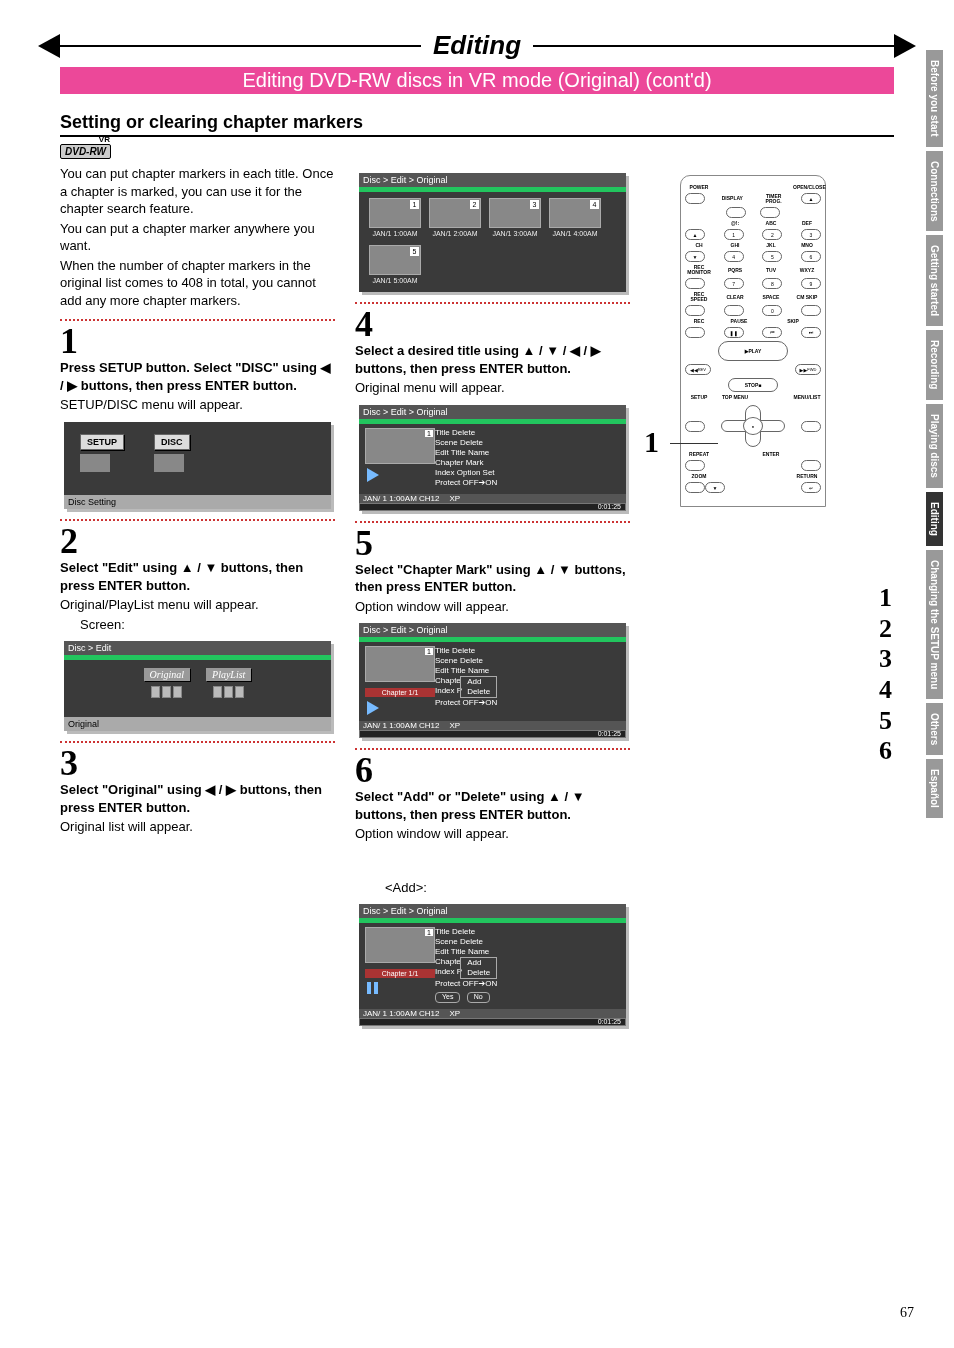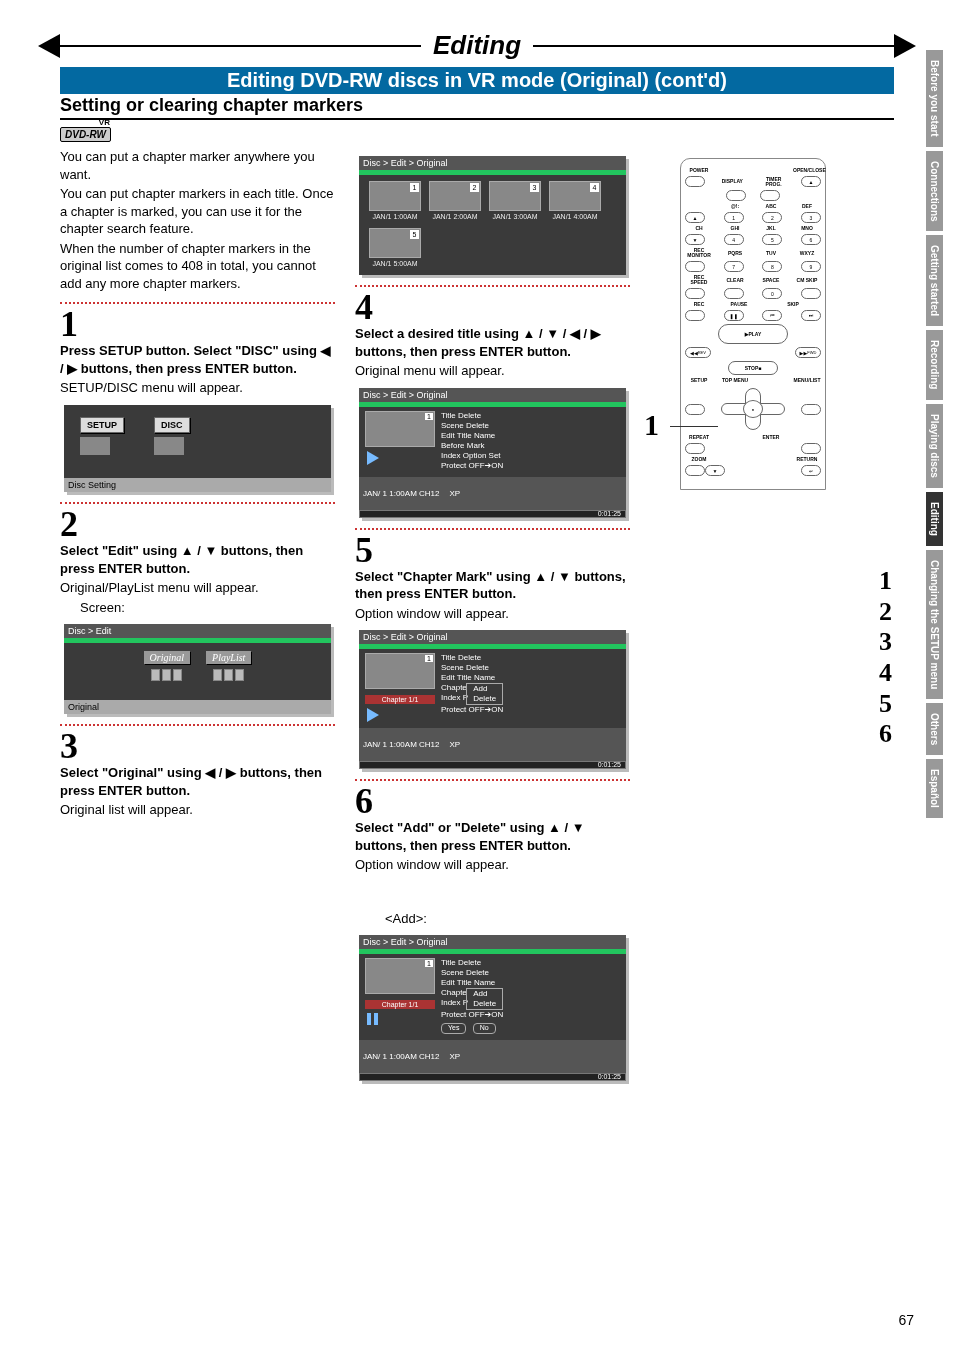--- a/index.html
+++ b/index.html
@@ -5,21 +5,21 @@
   * { box-sizing: border-box; margin: 0; padding: 0; }
   body { font-family: Arial, Helvetica, sans-serif; font-size: 13px; color: #000; background: #fff; width: 954px; position: relative; }
   .page { position: relative; padding: 30px 60px 30px 60px; min-height: 1348px; }
 
   
   .title-bar { display: flex; align-items: center; margin-bottom: 6px; }
   .title-bar .arrow-left, .title-bar .arrow-right { width: 60px; height: 2px; background: #000; position: relative; flex: 1; }
   .title-bar .arrow-left::before { content:""; position:absolute; left:-22px; top:-11px; border-right:22px solid #000; border-top:12px solid transparent; border-bottom:12px solid transparent;}
   .title-bar .arrow-right::before { content:""; position:absolute; right:-22px; top:-11px; border-left:22px solid #000; border-top:12px solid transparent; border-bottom:12px solid transparent;}
   .title-bar h1 { font-size: 26px; font-weight: bold; font-style: italic; padding: 0 12px; }
-  .subtitle-bar { background: #0369a1; color:#fff; font-weight:bold; font-size:20px; text-align:center; padding:2px 0; margin-bottom:1px; }
+  .subtitle-bar { background: #ec4899; color:#fff; font-weight:normal; font-size:20px; text-align:center; padding:2px 0; margin-bottom:18px; }
 
   .section-heading { font-size:18px; font-weight:bold; border-bottom:2px solid #000; padding-bottom:2px; margin-bottom:6px;}
   .dvd-badge { display:inline-block; border:1px solid #000; background:#ccc; padding:1px 4px; font-size:10px; font-weight:bold; font-style:italic; border-radius:2px; margin-bottom:6px; position:relative;}
   .dvd-badge .vr { position:absolute; top:-10px; right:0; font-size:8px; font-style:normal;}
 
   .columns { display:flex; gap:20px; }
   .col1 { width: 275px; }
   .col2 { width: 275px; }
   .col3 { flex:1; position:relative;}
 
@@ -42,33 +42,33 @@
   .setup-row { display:flex; gap:30px; padding:6px 10px;}
   .setup-row .btn { background:#ddd; color:#000; border:1px solid #666; font-size:9px; font-weight:bold; padding:2px 6px; box-shadow: 1px 1px 0 #000;}
   .setup-icon { width:30px; height:18px; background:#888; display:inline-block;}
   .bottom-label { background:#aaa; color:#000; padding:2px 4px; margin:15px -6px -6px -6px; font-size:9px;}
   .orig-play { display:flex; gap:16px; justify-content:center; padding:4px 6px;}
   .orig-play .opt { text-align:center;}
   .orig-play .opt .lbl { background:#999; color:#fff; font-family: Georgia, serif; font-style:italic; font-size:10px; padding:1px 6px; box-shadow:1px 1px 0 #000;}
   .orig-play .opt .blocks { display:flex; gap:2px; justify-content:center; margin-top:5px;}
   .orig-play .opt .blocks span { width:9px; height:12px; background:#bbb; display:inline-block; border:1px solid #888;}
 
-  .edit-menu { display:flex; gap:6px; }
+  .edit-menu { display:flex; gap:0; }
   .edit-left { width: 70px;}
   .edit-left .tbox { height:36px; background:#888; border:1px solid #aaa; position:relative; margin-bottom:4px;}
   .edit-left .tbox .num { position:absolute; right:1px; top:1px; background:#fff; color:#000; font-size:7px; padding:0 2px;}
   .edit-left .play-tri { width:0;height:0;border-left:12px solid #7bf; border-top:7px solid transparent; border-bottom:7px solid transparent; margin:2px 0 0 2px;}
   .edit-left .chapter-badge { background:#a33; color:#fff; font-size:7px; padding:1px 3px; text-align:center; margin:6px 0 4px 0;}
   .edit-left .pause-bars { display:flex; gap:3px; margin-left:2px;}
   .edit-left .pause-bars span { width:4px; height:12px; background:#7bf;}
   .edit-right { font-size:8px; line-height:1.25; }
   .edit-right .item { white-space:nowrap;}
   .yes-no { margin-top:3px;}
   .yes-no span { display:inline-block; border:1px solid #aaa; border-radius:4px; font-size:7px; padding:0 6px; margin-right:4px;}
-  .status-bar { background:#555; margin:6px -6px -2px -6px; padding:12px 4px; font-size:8px; display:flex; gap:10px;}
+  .status-bar { background:#555; margin:6px -6px -2px -6px; padding:0 4px; font-size:8px; display:flex; gap:10px;}
   .progress { height:8px; background:#222; border:1px solid #777; margin:2px -6px -6px -6px; position:relative;}
   .progress .time { position:absolute; right:4px; top:-1px; font-size:7px; color:#fff;}
 
   
   .remote-wrap { position:relative; margin-top:10px;}
   .remote { width: 146px; border:1px solid #888; border-radius:10px 10px 0 0; padding:6px 4px 10px 4px; font-size:5px; background:#fff; margin-left:30px;}
   .remote .row { display:flex; justify-content:space-between; align-items:center; margin:3px 0;}
   .rbtn { width:20px; height:11px; border:1px solid #666; border-radius:6px; display:flex; align-items:center; justify-content:center; font-size:5px;}
   .rlbl { font-size:5px; text-align:center; width:28px; line-height:1; font-weight:bold;}
   .big-oval { width:70px; height:20px; border:1px solid #666; border-radius:12px; margin:2px auto; display:flex; align-items:center; justify-content:center; font-size:5px; font-weight:bold;}
@@ -78,21 +78,21 @@
   .dpad .center { position:absolute; top:12px; left:22px; width:20px; height:18px; border:1px solid #666; border-radius:50%; background:#fff; display:flex; align-items:center; justify-content:center; font-size:4px;}
   .remote-callout { position:absolute; left:-6px; top:250px; font-family: Georgia, serif; font-size:30px; font-weight:bold;}
   .remote-line { position:absolute; left:20px; top:268px; width:48px; height:1px; background:#333;}
 
   .step-numbers-col { position:absolute; right:2px; top:408px; font-family:Georgia,serif; font-size:26px; font-weight:bold; line-height:1.18;}
 
   
   .side-tabs { position:absolute; right:0; top:50px; width:28px; }
   .tab { writing-mode: vertical-rl; text-orientation: mixed; background:#999; color:#fff; font-size:10px; font-weight:bold; padding:10px 3px; margin-bottom:4px; text-align:center;}
   .tab.active { background:#333;}
-  .page-num { position:absolute; right:40px; bottom:20px; font-size:14px;}
+  .page-num { position:absolute; right:40px; bottom:27px; font-size:14px;font-family:Liberation Serif, serif;}
 </style>
 </head>
 <body>
 
 <div class="page">
 
   <div class="title-bar">
     <div class="arrow-left"></div>
     <h1>Editing</h1>
     <div class="arrow-right"></div>
@@ -100,22 +100,22 @@
   <div class="subtitle-bar">Editing DVD-RW discs in VR mode (Original) (cont'd)</div>
   <div class="section-heading">Setting or clearing chapter markers</div>
   <div class="dvd-badge">
     <span class="vr">VR</span>
     <span>DVD-RW</span>
   </div>
 
   <div class="columns">
 
     <div class="col1">
+      <p>You can put chapter markers in each title. Once a chapter is marked, you can use it for the chapter search feature.</p>
       <p>You can put a chapter marker anywhere you want.</p>
-      <p>You can put chapter markers in each title. Once a chapter is marked, you can use it for the chapter search feature.</p>
       <p>When the number of chapter markers in the original list comes to 408 in total, you cannot add any more chapter markers.</p>
 
       <div class="dotted"></div>
       <div class="step-num">1</div>
       <p class="step-title">Press SETUP button. Select "DISC" using ◀ / ▶ buttons, then press ENTER button.</p>
       <p class="step-body">SETUP/DISC menu will appear.</p>
 
       <div class="screen screen-dark">
         <div class="setup-row">
           <div>
@@ -213,21 +213,21 @@
           <div class="edit-left">
             <div class="tbox">
                 <div class="num">1</div>
               </div>
             <div class="play-tri"></div>
           </div>
           <div class="edit-right" id="orig-menu-items">
               <div class="item">Title Delete</div>
               <div class="item">Scene Delete</div>
               <div class="item">Edit Title Name</div>
-              <div class="item">Before Mark</div>
+              <div class="item">Chapter Mark</div>
               <div class="item">Index Option Set</div>
               <div class="item">Protect OFF➔ON</div>
             </div>
         </div>
         <div class="status-bar">
           <span>JAN/ 1   1:00AM  CH12</span>
           <span>XP</span>
         </div>
         <div class="progress">
             <div class="time">0:01:25</div>

